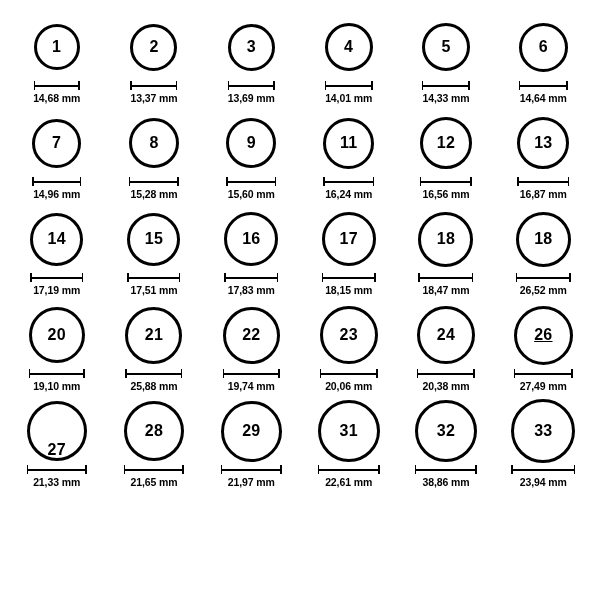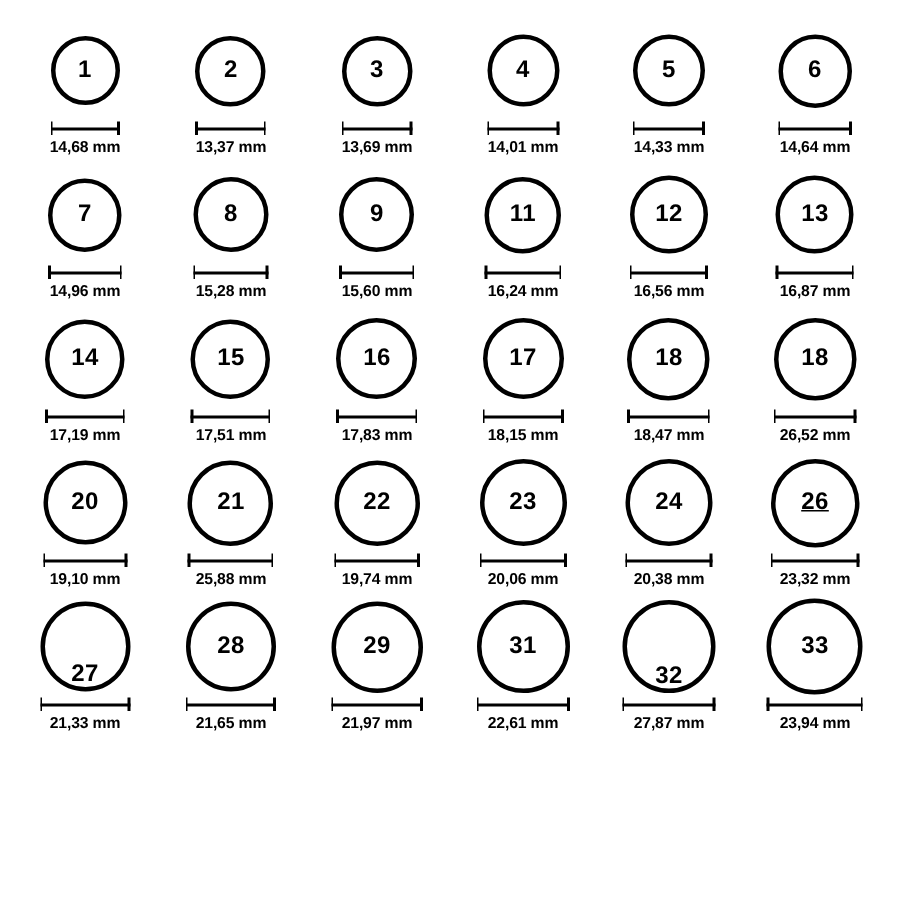--- a/index.html
+++ b/index.html
@@ -399,21 +399,21 @@
         <div class="ring-wrap">
           <div class="ring" style="width: 59px; height: 59px; text-decoration: underline;">
             <span class="ring-size">26</span>
           </div>
         </div>
         <div class="measure" style="width: 59px;">
           <div class="bar"></div>
           <div class="tick left"></div>
           <div class="tick right"></div>
         </div>
-        <div class="diameter">23,32 mm</div>
+        <div class="diameter">27,49 mm</div>
       </div>
       <div class="cell">
         <div class="ring-wrap">
           <div class="ring" style="width: 60px; height: 60px; align-items: flex-end;">
             <span class="ring-size">27</span>
           </div>
         </div>
         <div class="measure" style="width: 60px;">
           <div class="bar"></div>
           <div class="tick left"></div>
@@ -455,30 +455,30 @@
         </div>
         <div class="measure" style="width: 62px;">
           <div class="bar"></div>
           <div class="tick left"></div>
           <div class="tick right"></div>
         </div>
         <div class="diameter">22,61 mm</div>
       </div>
       <div class="cell">
         <div class="ring-wrap">
-          <div class="ring" style="width: 62px; height: 62px; align-items: flex-end;">
+          <div class="ring" style="width: 62px; height: 62px;">
             <span class="ring-size">32</span>
           </div>
         </div>
         <div class="measure" style="width: 62px;">
           <div class="bar"></div>
           <div class="tick left"></div>
           <div class="tick right"></div>
         </div>
-        <div class="diameter">27,87 mm</div>
+        <div class="diameter">38,86 mm</div>
       </div>
       <div class="cell">
         <div class="ring-wrap">
           <div class="ring" style="width: 64px; height: 64px;">
             <span class="ring-size">33</span>
           </div>
         </div>
         <div class="measure" style="width: 64px;">
           <div class="bar"></div>
           <div class="tick left"></div>

